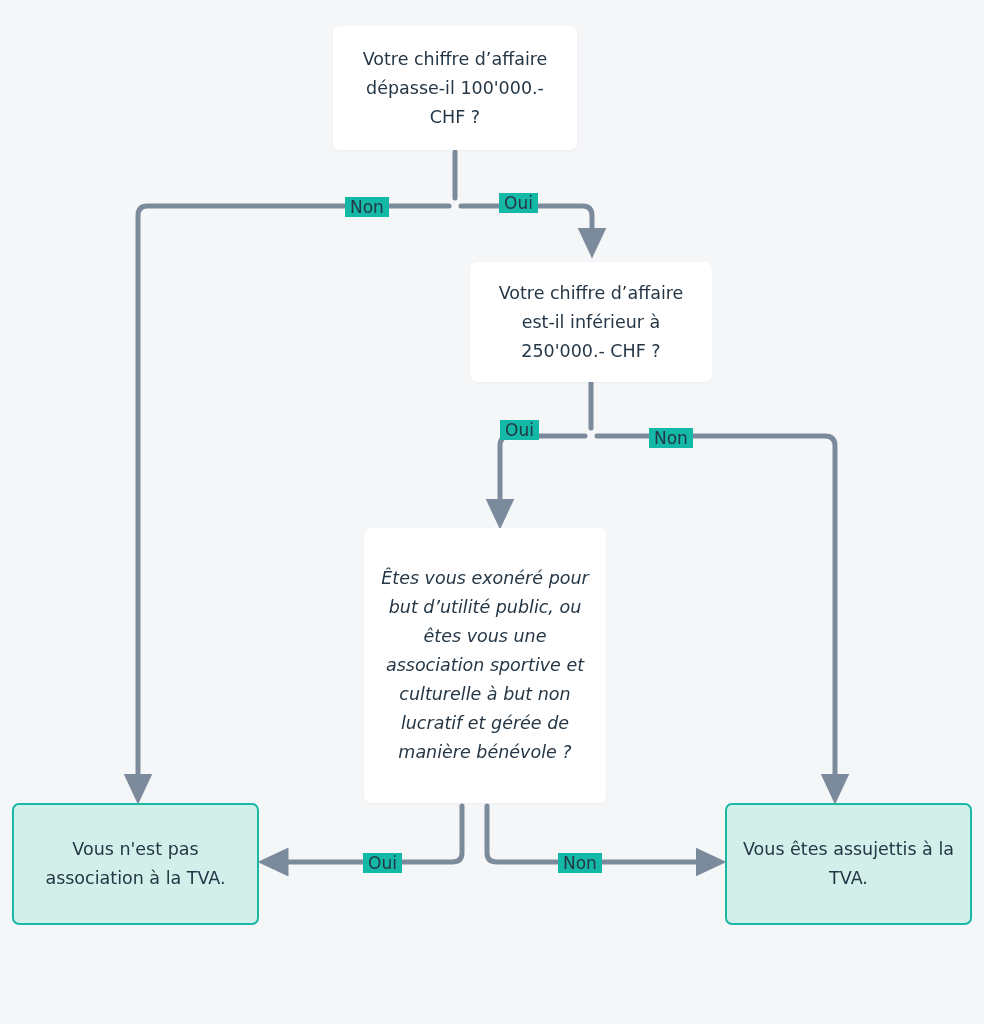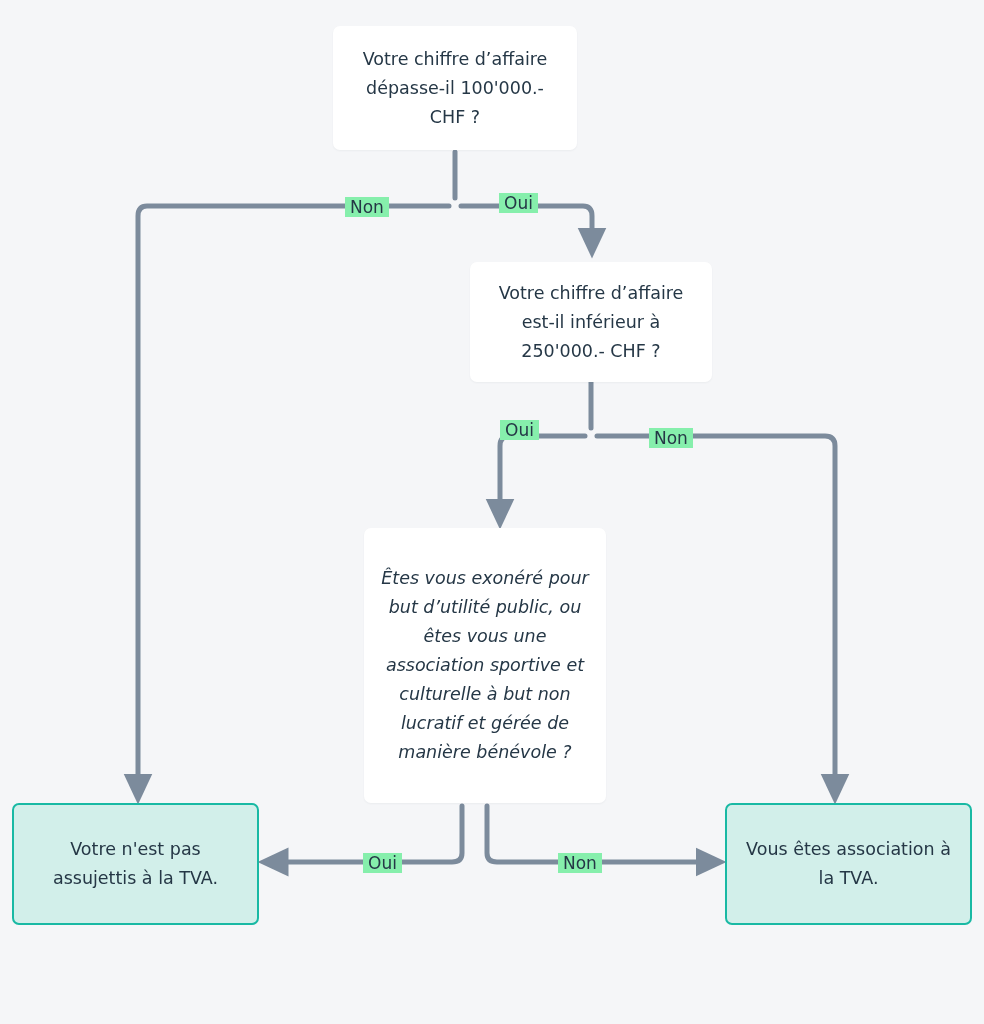--- a/index.html
+++ b/index.html
@@ -63,21 +63,21 @@
     left: 12px; top: 803px; width: 247px; height: 122px;
   }
   #node-result-yes {
     left: 725px; top: 803px; width: 247px; height: 122px;
   }
   .edge-label {
     position: absolute;
     color: #253746;
     font-size: 17px;
     line-height: 20px;
-    background: #86efac;
+    background: #14b8a6;
     padding: 0 5px;
     white-space: nowrap;
   }
   #label-q1-non { left: 345px; top: 197px; }
   #label-q1-oui { left: 499px; top: 193px; }
   #label-q2-oui { left: 500px; top: 420px; }
   #label-q2-non { left: 649px; top: 428px; }
   #label-q3-oui { left: 363px; top: 853px; }
   #label-q3-non { left: 558px; top: 853px; }
 </style>
@@ -112,23 +112,23 @@
       <path d="M487,806 L487,853 Q487,862 497,862 L712,862" marker-end="url(#arrowhead)"></path>
     </g>
   </svg>
 
   <div class="node node-decision" id="node-q1">Votre chiffre d’affaire dépasse-il 100'000.- CHF ?</div>
 
   <div class="node node-decision" id="node-q2">Votre chiffre d’affaire est-il inférieur à 250'000.- CHF ?</div>
 
   <div class="node node-decision" id="node-q3">Êtes vous exonéré pour but d’utilité public, ou êtes vous une association sportive et culturelle à but non lucratif et gérée de manière bénévole ?</div>
 
-  <div class="node node-terminal" id="node-result-no">Votre n'est pas assujettis à la TVA.</div>
+  <div class="node node-terminal" id="node-result-no">Vous n'est pas association à la TVA.</div>
 
-  <div class="node node-terminal" id="node-result-yes">Vous êtes association à la TVA.</div>
+  <div class="node node-terminal" id="node-result-yes">Vous êtes assujettis à la TVA.</div>
 
   <div class="edge-label" id="label-q1-non">Non</div>
 
   <div class="edge-label" id="label-q1-oui">Oui</div>
 
   <div class="edge-label" id="label-q2-oui">Oui</div>
 
   <div class="edge-label" id="label-q2-non">Non</div>
 
   <div class="edge-label" id="label-q3-oui">Oui</div>

